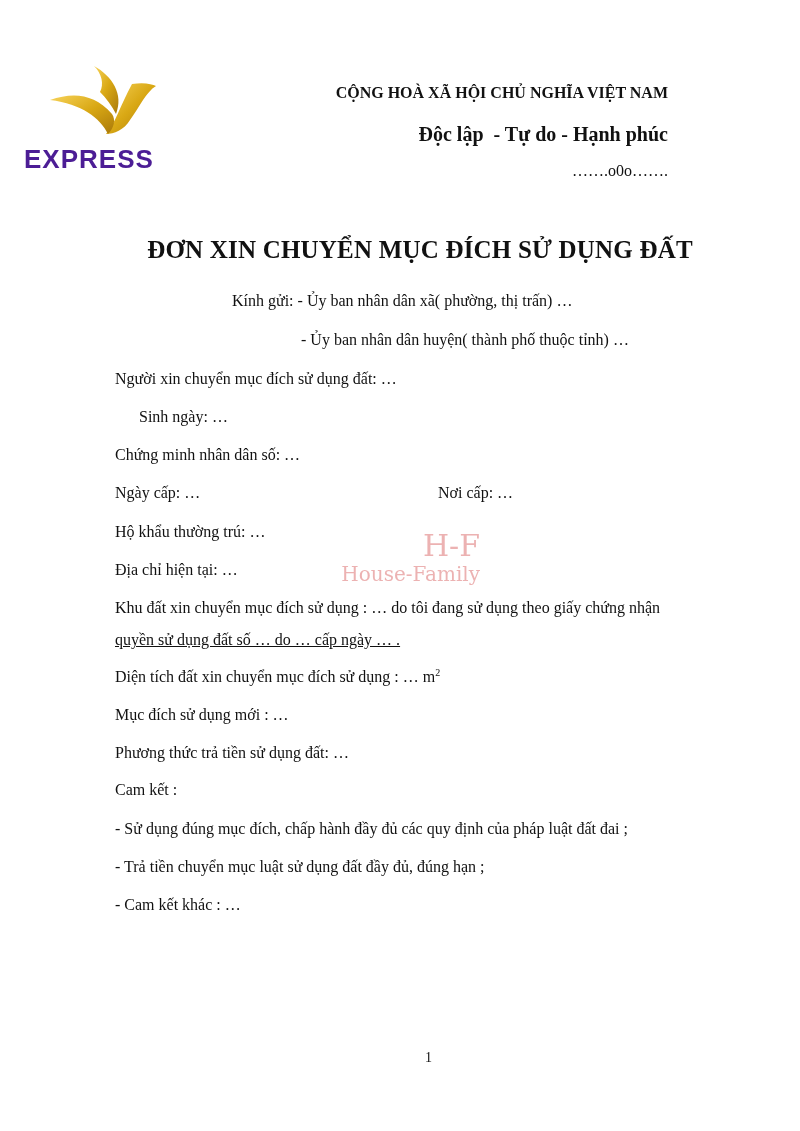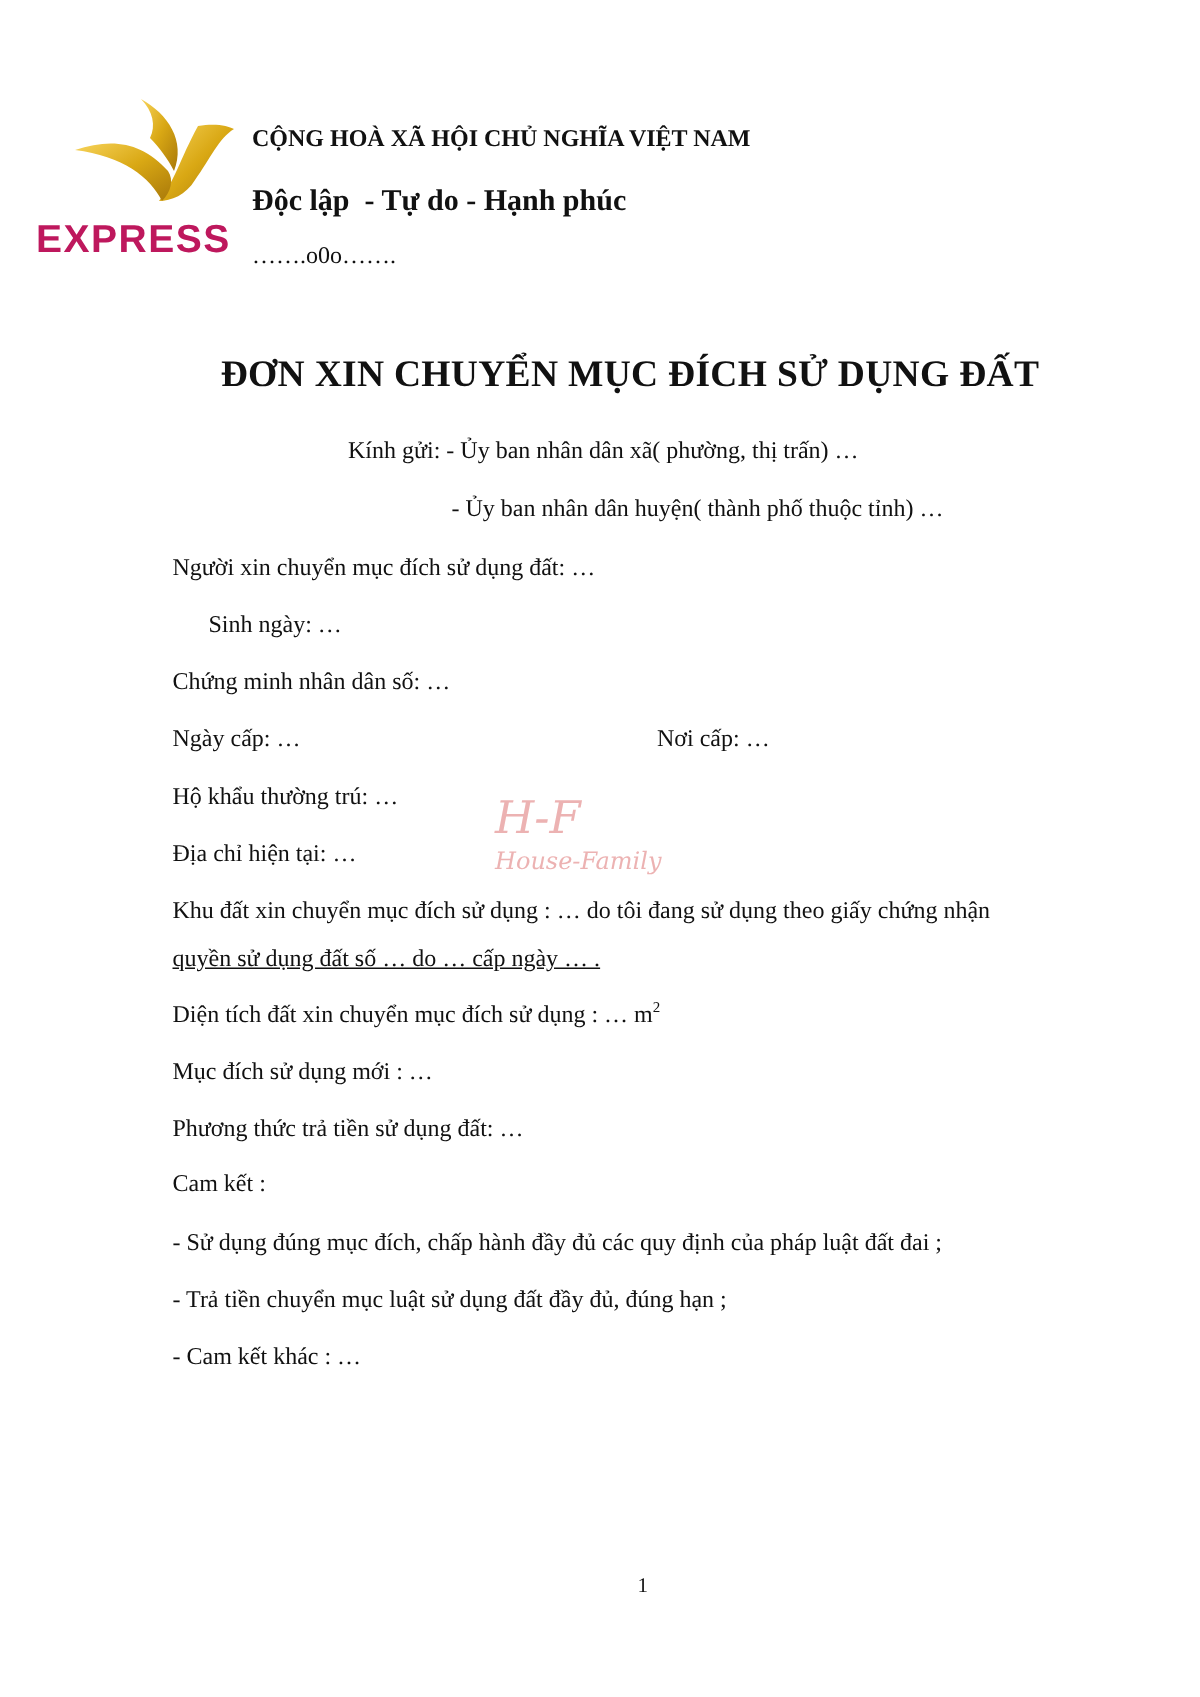--- a/index.html
+++ b/index.html
@@ -25,28 +25,28 @@
     .logo svg { display: block; }
     .logo-text {
       position: absolute;
       left: 0;
       top: 82px;
       width: 150px;
       font-family: "Liberation Sans", "DejaVu Sans", sans-serif;
       font-weight: bold;
       font-size: 26px;
       letter-spacing: 1px;
-      color: #be185d;
+      color: #4c1d95;
       text-align: left;
     }
     .header {
       position: absolute;
-      left: 168px;
+      left: 188px;
       width: 480px;
-      text-align: left;
+      text-align: right;
     }
     .nation {
       top: 84px;
       font-size: 16px;
       font-weight: bold;
     }
     .motto {
       top: 123px;
       font-size: 20px;
       font-weight: bold;
@@ -89,28 +89,27 @@
     .f11 { top: 781px; }
     .c1 { top: 820px; }
     .c2 { top: 858px; }
     .c3 { top: 896px; }
     sup { font-size: 10px; vertical-align: super; line-height: 0; }
     .watermark {
       position: absolute;
       left: 330px;
       top: 530px;
       width: 150px;
-      text-align: left;
+      text-align: right;
       color: #e8a0a0;
       font-family: "DejaVu Serif", serif;
-      font-style: italic;
       opacity: 0.8;
     }
     .wm-mono { font-size: 30px; line-height: 32px; }
-    .wm-name { font-size: 16px; line-height: 20px; margin-top: 2px; }
+    .wm-name { font-size: 20px; line-height: 20px; margin-top: 2px; }
     .page-number {
       position: absolute;
       top: 1050px;
       left: 425px;
       font-size: 14px;
     }
   </style>
 </head>
 <body>
 

